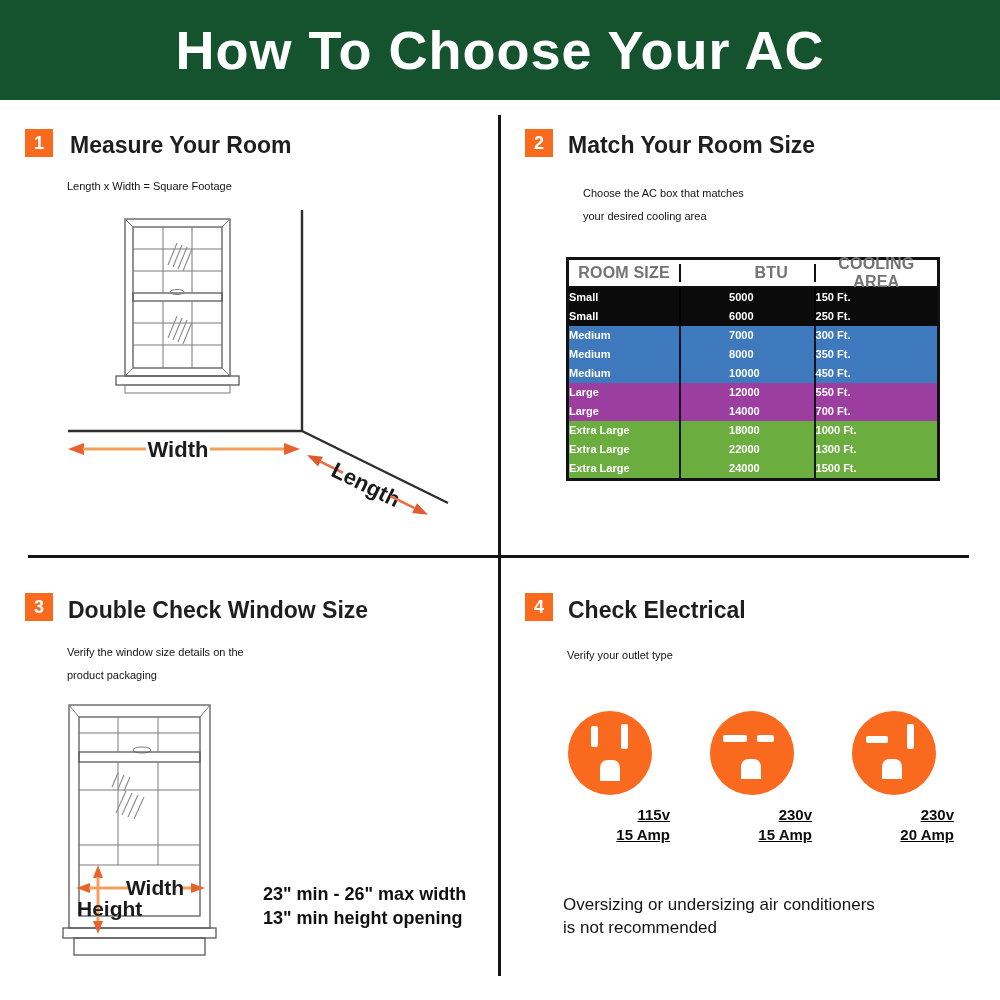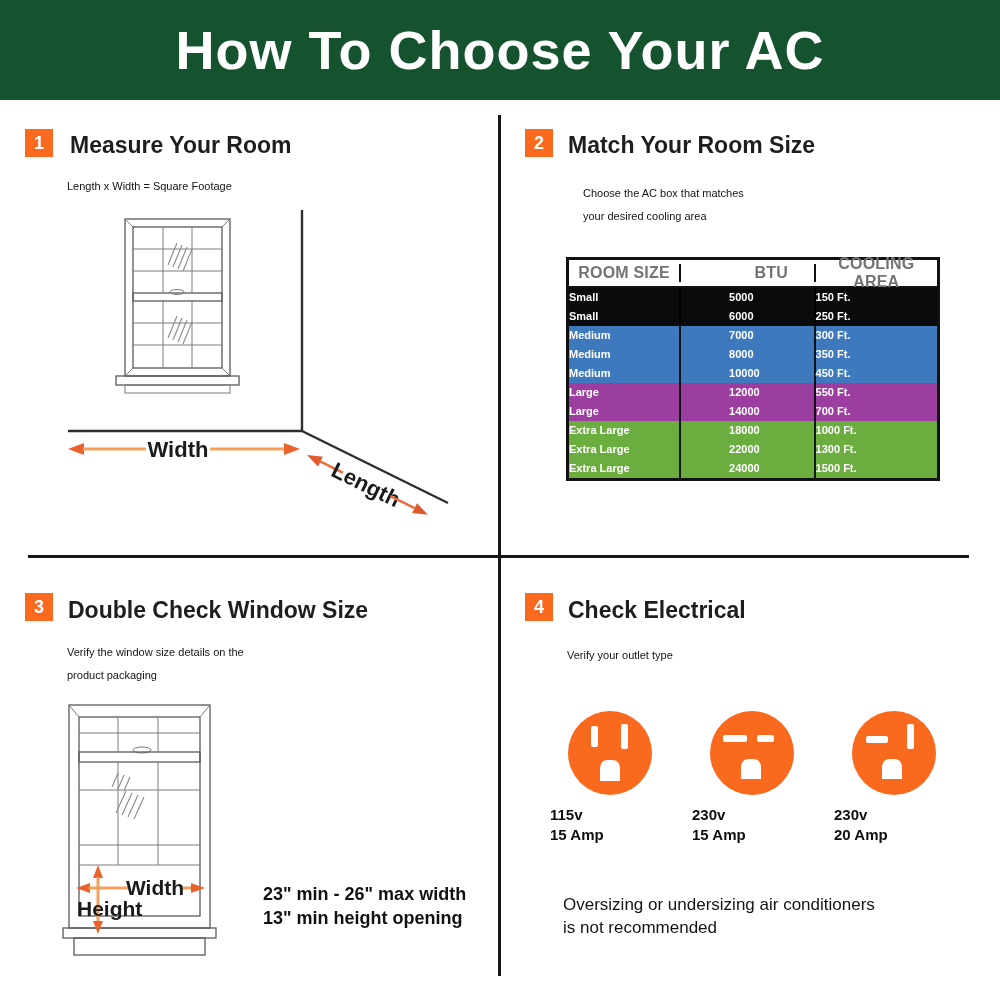--- a/index.html
+++ b/index.html
@@ -51,21 +51,21 @@
   .winline{stroke:#5a5a5a;stroke-width:1.3;fill:none;}
   .winline-thin{stroke:#7a7a7a;stroke-width:1;fill:none;}
   .hatch{stroke:#8a8a8a;stroke-width:1.1;}
   .roomline{stroke:#2e2e2e;stroke-width:2.4;fill:none;}
   .arrow-shaft-light{stroke:#F3A05C;stroke-width:3;}
   .arrow-shaft-red{stroke:#E87040;stroke-width:2.6;}
   .head-light{fill:#E8622D;}
   .head-red{fill:#E05A2B;}
 
   
-  .outlet{width:120px;text-align:left;}
+  .outlet{width:120px;text-align:right;text-decoration:underline;}
   .outlet svg{margin:0 auto;}
   .outlet-label{margin-top:10px;font-weight:bold;font-size:15px;color:#0e0e0e;line-height:20px;}
 
   .note{font-size:17px;color:#141414;line-height:23px;}
   .spec{font-size:18px;font-weight:bold;color:#111;line-height:24px;white-space:nowrap;}
 </style>
 </head>
 <body>
 
 <div class="abs header">

